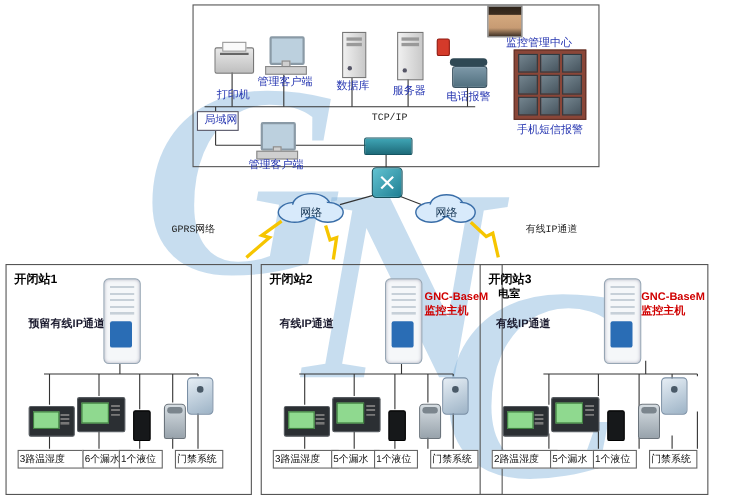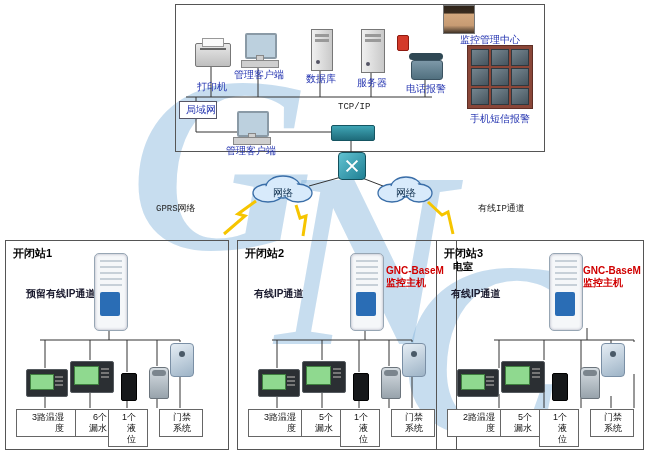--- a/index.html
+++ b/index.html
@@ -50,21 +50,21 @@
   .host-badge{position:absolute;left:5px;top:38px;width:20px;height:24px;background:#2a6db5;border-radius:2px;}
   .ctrl{background:#2b2f33;border:1px solid #565b60;border-radius:2px;}
   .ctrl-screen{position:absolute;left:3px;top:4px;width:55%;height:55%;background:#8fd98f;border:1px solid #3f7f3f;}
   .ctrl::after{content:"";position:absolute;right:4px;top:6px;width:8px;height:10px;
                background:repeating-linear-gradient(#777 0 2px,transparent 2px 4px);}
   .sensor{background:#16181a;border:1px solid #000;border-radius:2px;}
   .liquid{background:linear-gradient(#d6dde2,#98a3ac);border:1px solid #6b747c;border-radius:4px 4px 2px 2px;}
   .liquid::before{content:"";position:absolute;left:2px;top:2px;right:2px;height:6px;background:#7b858d;border-radius:3px;}
   .door{background:linear-gradient(155deg,#e6eef5,#9db3c6);border:1px solid #7a8fa5;border-radius:4px;}
   .door::after{content:"";position:absolute;left:50%;top:7px;width:6px;height:6px;margin-left:-3px;border-radius:50%;background:#4a5a68;}
-  .sens-label{border:1px solid #666;font-size:9px;color:#111;text-align:right;padding:2px 11px;
+  .sens-label{border:1px solid #666;font-size:9px;color:#111;text-align:left;padding:2px 1px;
               line-height:1.2;background:#fff;box-sizing:border-box;min-height:17px;}
 </style>
 </head>
 <body>
 
 <div class="canvas">
 
   <span class="wm" style="left:130px;top:40px;font-size:250px">G</span>
   <span class="wm" style="left:275px;top:135px;font-size:250px">N</span>
   <span class="wm" style="left:400px;top:225px;font-size:250px">C</span>

